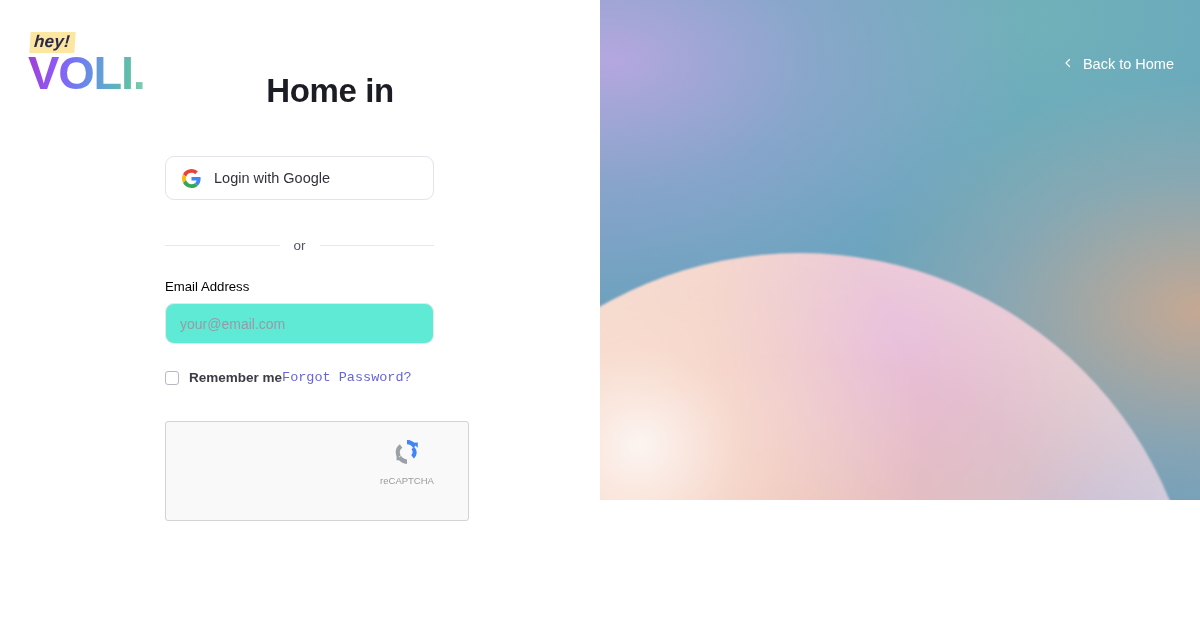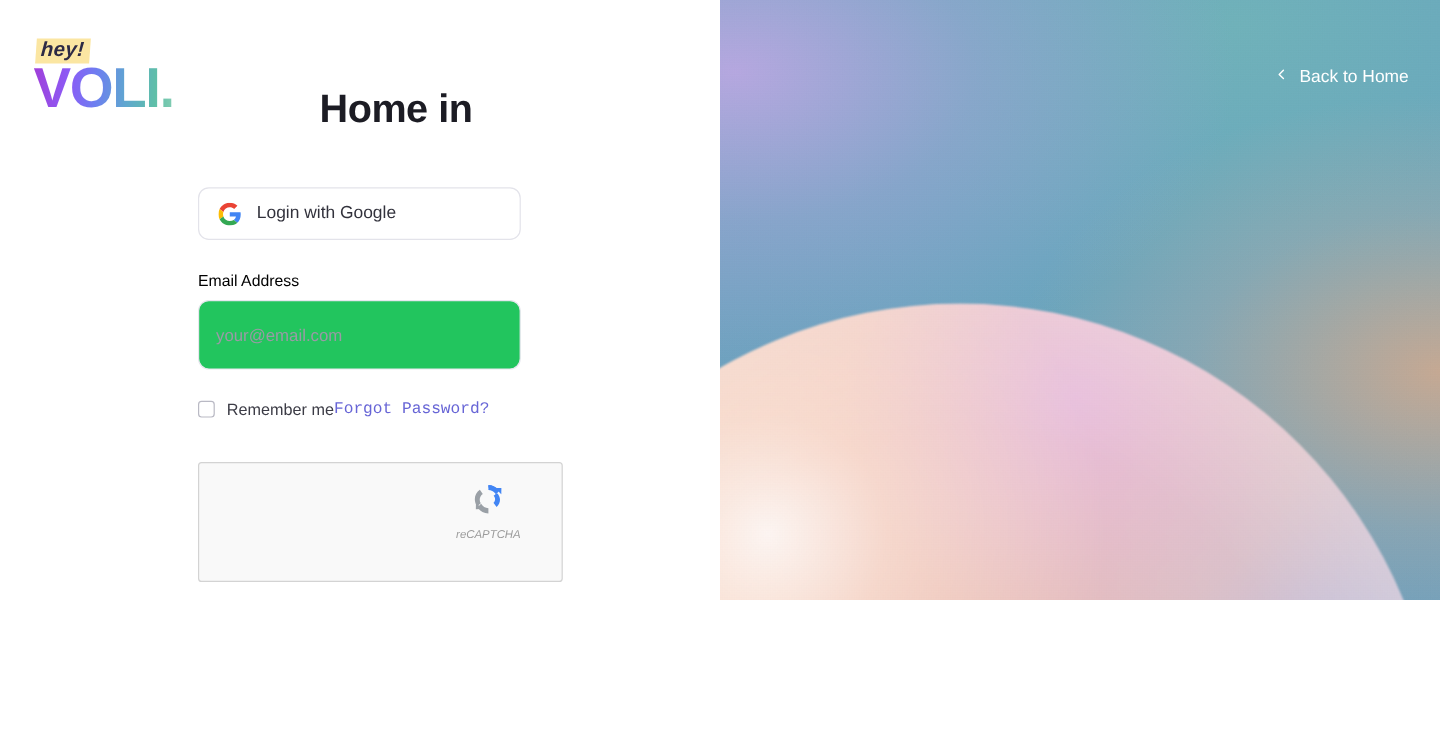--- a/index.html
+++ b/index.html
@@ -71,23 +71,23 @@
   }
   .or-line { flex: 1; height: 1px; background: #e6e6ec; }
   .or-text { font-size: 13.5px; color: #55555f; }
 
   .field-label {
     margin-top: 26px;
     font-size: 13.2px; color: #000000;
   }
   .text-input {
     margin-top: 9px;
-    width: 269px; height: 58px;
+    width: 269px; height: 41px;
     border: 1px solid #e7e7ee; border-radius: 9px;
-    background: #22c55e;
+    background: #5eead4;
     display: flex; align-items: center;
     padding: 0 14px;
     position: relative;
   }
   .text-input input {
     border: none; outline: none; background: transparent;
     font-size: 14px; color: #2b2b33;
     width: 100%;
     font-family: "Liberation Sans", sans-serif;
   }
@@ -97,21 +97,21 @@
     width: 20px; height: 20px; cursor: pointer;
     display: flex; align-items: center; justify-content: center;
   }
 
   .pw-label { margin-top: 25px; }
 
   .row-remember {
     margin-top: 26px; width: 269px;
     display: flex; align-items: center;
   }
-  .cb-wrap { display: flex; align-items: flex-start; gap: 10px; cursor: pointer; }
+  .cb-wrap { display: flex; align-items: flex-end; gap: 10px; cursor: pointer; font-weight: bold; }
   .cb-box {
     width: 14px; height: 14px;
     border: 1.4px solid #b9b9c4; border-radius: 3px;
     background: #fff;
   }
   .cb-label { font-size: 13.5px; color: #3c3c46; }
   .forgot {
     font-size: 13.5px; color: #6765d6;
     text-decoration: none; cursor: pointer; font-family: Liberation Mono, monospace;
   }
@@ -124,21 +124,20 @@
     position: relative;
   }
   .rc-badge {
     position: absolute; right: 24px; top: 13px;
     width: 74px; text-align: center;
   }
   .rc-text {
     font-size: 9.5px; color: #9b9b9b;
     margin-top: 2px;
     font-family: "Liberation Sans", sans-serif;
-    font-style: italic;
   }
 
   
   .right-panel {
     width: 600px; height: 500px;
     flex: 0 0 600px;
     position: relative; overflow: hidden;
     background: #6aa8bc;
   }
   .bg-base {
@@ -205,20 +204,25 @@
           <svg viewBox="0 0 48 48" width="19" height="19">
             <path fill="#EA4335" d="M24 9.5c3.54 0 6.71 1.22 9.21 3.6l6.85-6.85C35.9 2.38 30.47 0 24 0 14.62 0 6.51 5.38 2.56 13.22l7.98 6.19C12.43 13.72 17.74 9.5 24 9.5z"></path>
             <path fill="#4285F4" d="M46.98 24.55c0-1.57-.15-3.09-.38-4.55H24v9.02h12.94c-.58 2.96-2.26 5.48-4.78 7.18l7.73 6c4.51-4.18 7.09-10.36 7.09-17.65z"></path>
             <path fill="#FBBC05" d="M10.53 28.59c-.48-1.45-.76-2.99-.76-4.59s.27-3.14.76-4.59l-7.98-6.19C.92 16.46 0 20.12 0 24c0 3.88.92 7.54 2.56 10.78l7.97-6.19z"></path>
             <path fill="#34A853" d="M24 48c6.48 0 11.93-2.13 15.89-5.81l-7.73-6c-2.15 1.45-4.92 2.3-8.16 2.3-6.26 0-11.57-4.22-13.47-9.91l-7.98 6.19C6.51 42.62 14.62 48 24 48z"></path>
           </svg>
         </span>
         <span class="g-label">Login with Google</span>
       </div>
 
+      <div class="or-row">
+        <span class="or-line"></span>
+        <span class="or-text">or</span>
+        <span class="or-line"></span>
+      </div>
 
       <div class="field-label">Email Address</div>
       <div class="text-input">
         <input type="text" value="" placeholder="your@email.com" style="">
       </div>
 
 
       <div class="row-remember">
         <label class="cb-wrap">
           <span class="cb-box"></span>

